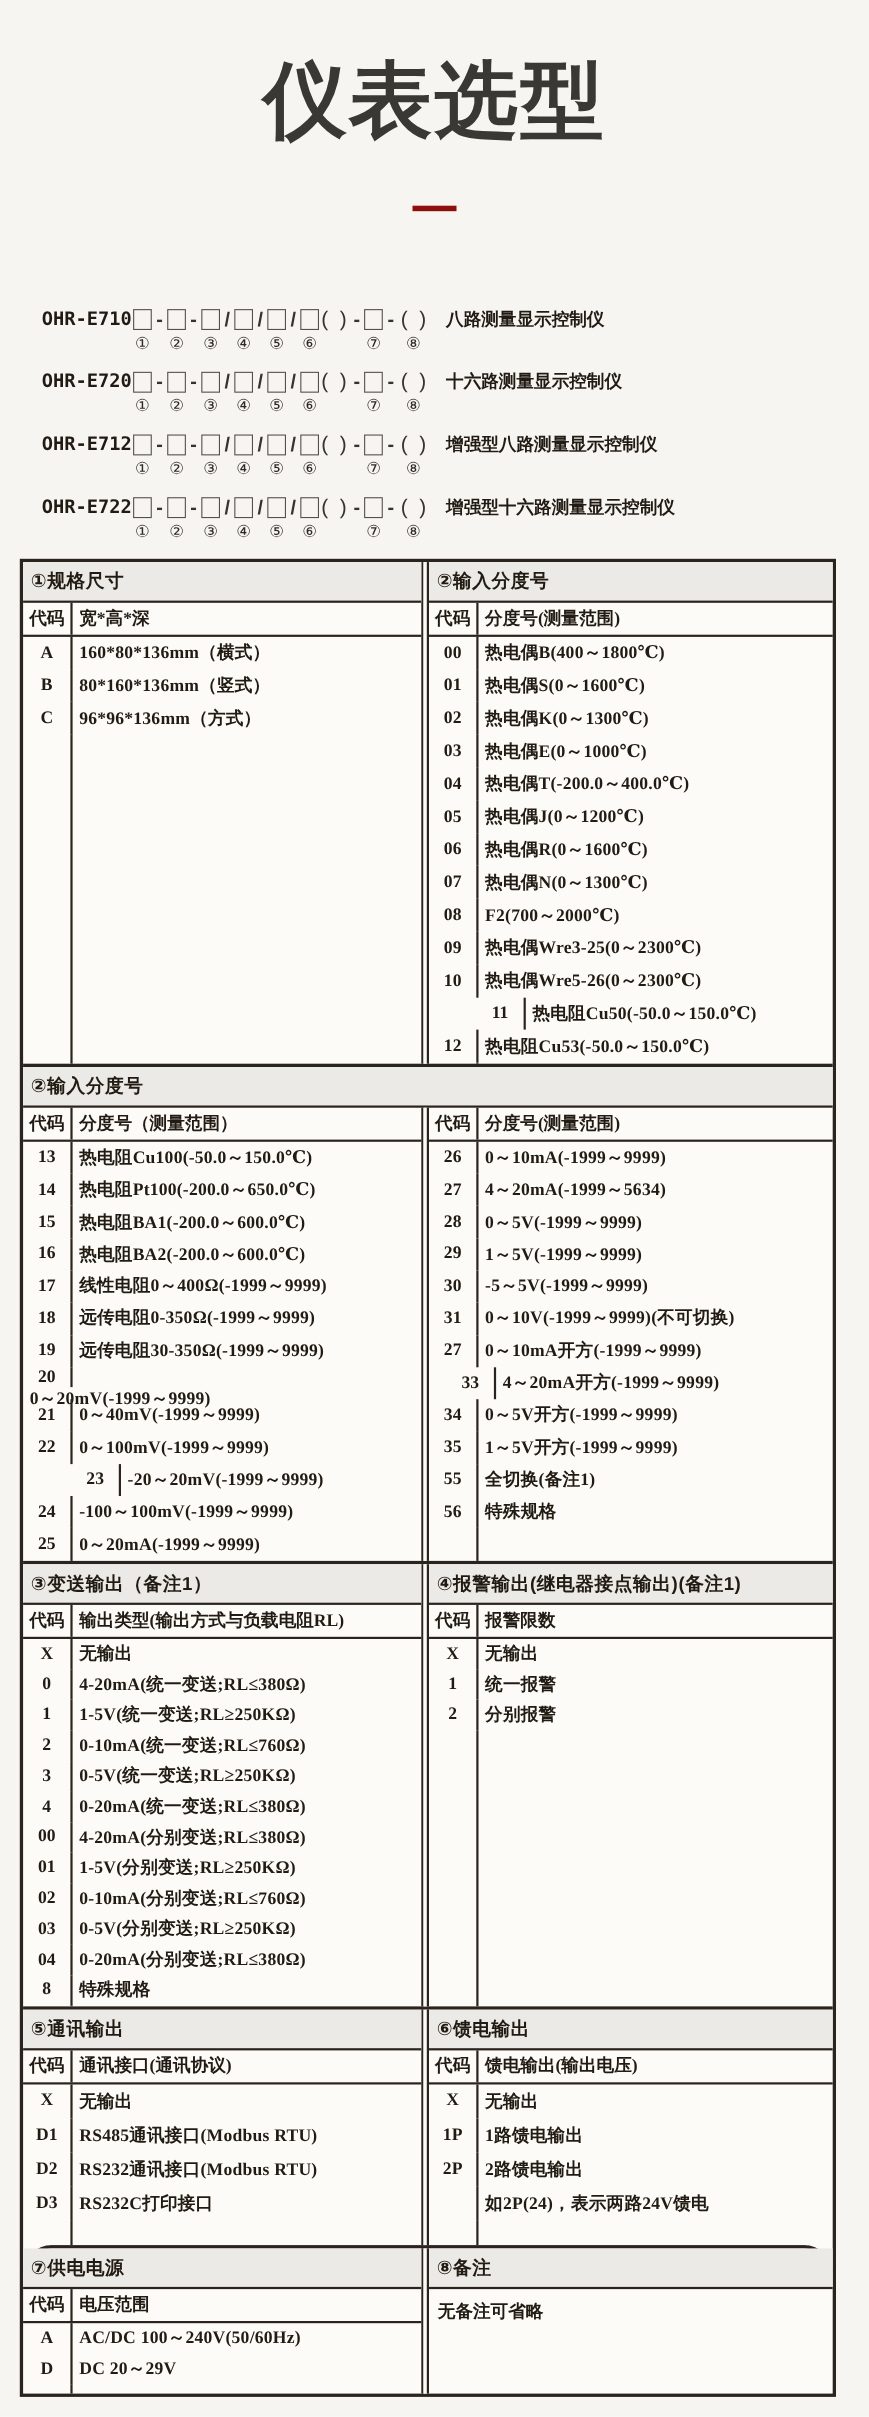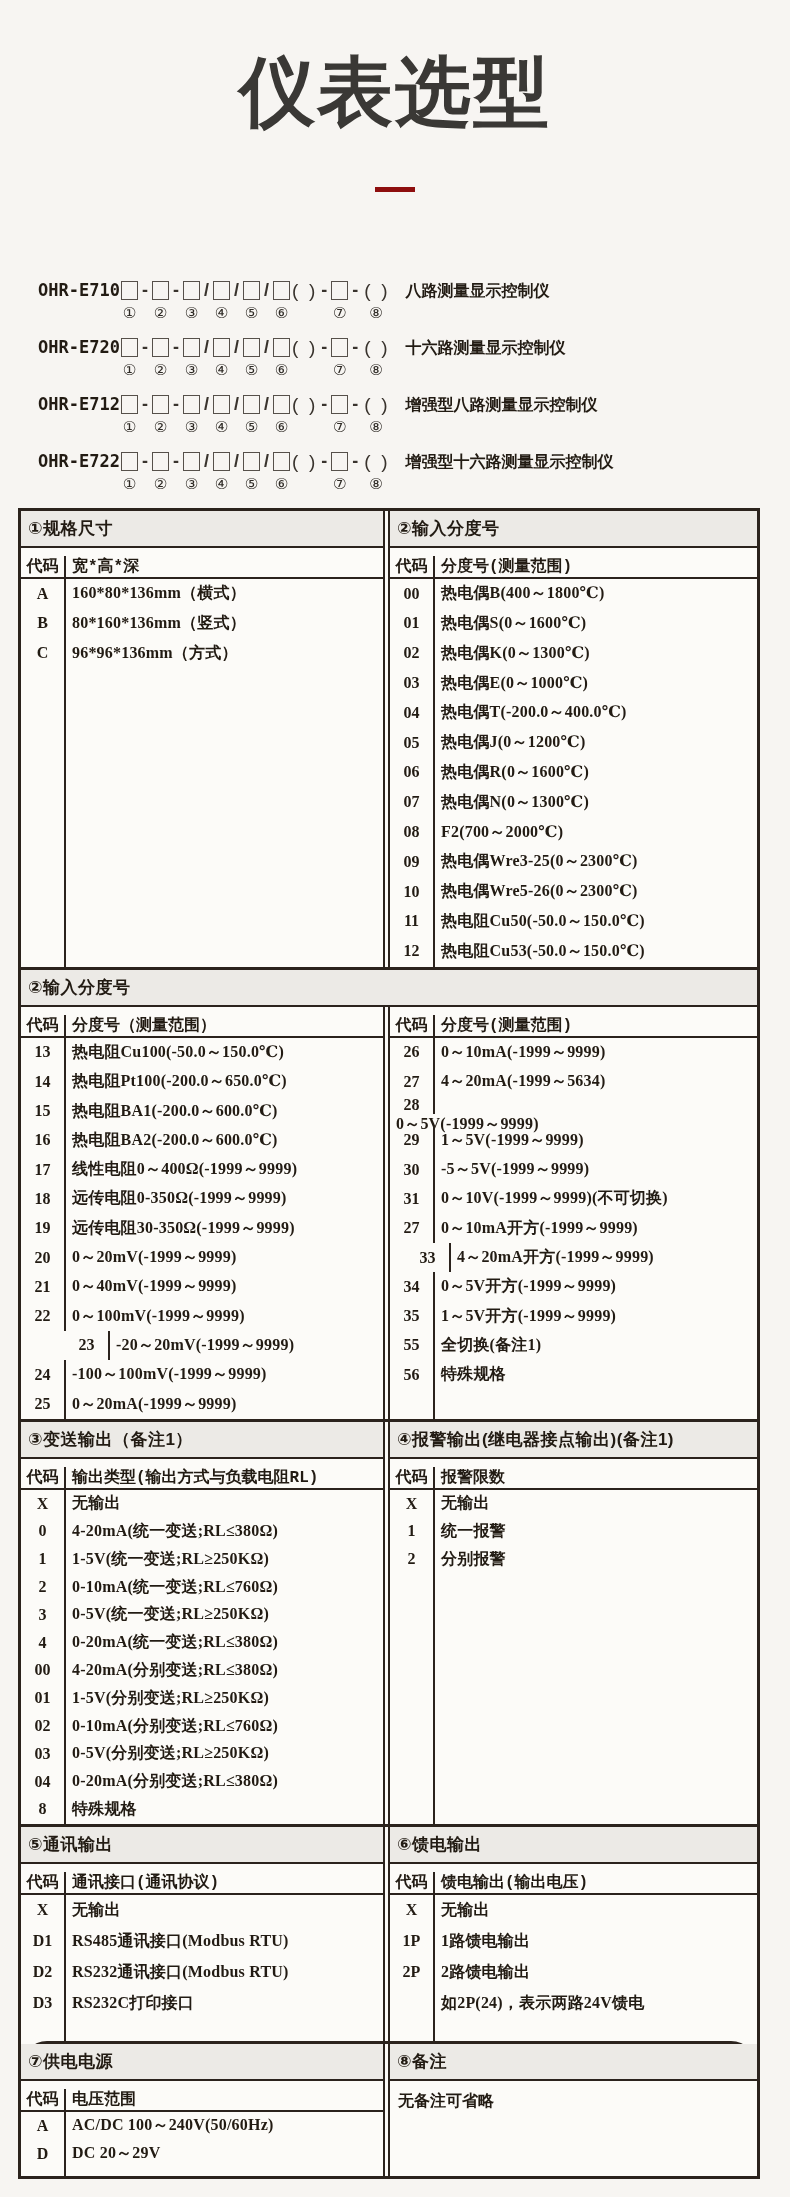--- a/index.html
+++ b/index.html
@@ -54,22 +54,22 @@
   .groups{flex:1;}
   .panel{display:flex;flex-direction:column;}
   .strip{
     height:35px;box-sizing:content-box;background:var(--strip-bg);
     border-bottom:2px solid var(--line);
     display:flex;align-items:center;padding-left:7px;
     font-size:17px;font-weight:700;letter-spacing:0.5px;
   }
   .colhead{
     height:29px;border-bottom:2px solid var(--line);display:flex;
-    font-family:Liberation Mono, monospace;
-    font-size:16px;font-weight:700;align-items:flex-end;
+    font-family:Liberation Serif, serif;
+    font-size:16px;font-weight:700;
   }
   .ch-code{width:43px;border-right:2px solid var(--line);display:flex;align-items:center;justify-content:center;}
   .ch-desc{flex:1;display:flex;align-items:center;padding-left:6px;white-space:nowrap;}
   .tbody{flex:1;display:flex;flex-direction:column;}
   .trow{
     display:flex;
     font-family:"Liberation Serif","DejaVu Serif",serif;
     font-size:16px;font-weight:700;
   }
   .c-code{width:43px;border-right:2px solid var(--line);display:flex;align-items:center;justify-content:center;}
@@ -561,21 +561,21 @@
             <div class="c-desc">F2(700～2000℃)</div>
           </div>
           <div class="trow" style="height: 29.8px;">
             <div class="c-code">09</div>
             <div class="c-desc">热电偶Wre3-25(0～2300℃)</div>
           </div>
           <div class="trow" style="height: 29.8px;">
             <div class="c-code">10</div>
             <div class="c-desc">热电偶Wre5-26(0～2300℃)</div>
           </div>
-          <div class="trow" style="height: 29.8px;">
+          <div class="trow" style="height: 29.8px; padding-left: 43px;">
             <div class="c-code">11</div>
             <div class="c-desc">热电阻Cu50(-50.0～150.0℃)</div>
           </div>
           <div class="trow" style="height: 29.8px;">
             <div class="c-code">12</div>
             <div class="c-desc">热电阻Cu53(-50.0～150.0℃)</div>
           </div>
           <div class="trow fill">
             <div class="c-code"></div>
             <div class="c-desc"></div>
@@ -613,21 +613,21 @@
               <div class="c-desc">线性电阻0～400Ω(-1999～9999)</div>
             </div>
             <div class="trow" style="height: 29.3px;">
               <div class="c-code">18</div>
               <div class="c-desc">远传电阻0-350Ω(-1999～9999)</div>
             </div>
             <div class="trow" style="height: 29.3px;">
               <div class="c-code">19</div>
               <div class="c-desc">远传电阻30-350Ω(-1999～9999)</div>
             </div>
-            <div class="trow" style="height: 29.3px;">
+            <div class="trow" style="height: 29.3px; flex-direction: column;">
               <div class="c-code">20</div>
               <div class="c-desc">0～20mV(-1999～9999)</div>
             </div>
             <div class="trow" style="height: 29.3px;">
               <div class="c-code">21</div>
               <div class="c-desc">0～40mV(-1999～9999)</div>
             </div>
             <div class="trow" style="height: 29.3px;">
               <div class="c-code">22</div>
               <div class="c-desc">0～100mV(-1999～9999)</div>
@@ -658,21 +658,21 @@
           </div>
           <div class="tbody">
             <div class="trow" style="height: 29.3px;">
               <div class="c-code">26</div>
               <div class="c-desc">0～10mA(-1999～9999)</div>
             </div>
             <div class="trow" style="height: 29.3px;">
               <div class="c-code">27</div>
               <div class="c-desc">4～20mA(-1999～5634)</div>
             </div>
-            <div class="trow" style="height: 29.3px; flex-direction: column;">
+            <div class="trow" style="height: 29.3px;">
               <div class="c-code">28</div>
               <div class="c-desc">0～5V(-1999～9999)</div>
             </div>
             <div class="trow" style="height: 29.3px;">
               <div class="c-code">29</div>
               <div class="c-desc">1～5V(-1999～9999)</div>
             </div>
             <div class="trow" style="height: 29.3px;">
               <div class="c-code">30</div>
               <div class="c-desc">-5～5V(-1999～9999)</div>

